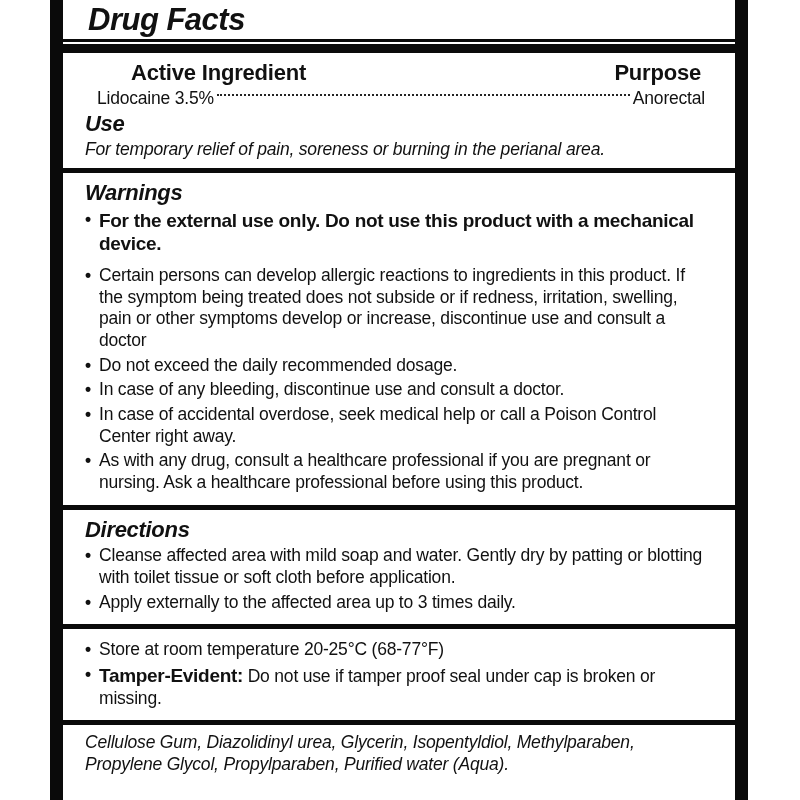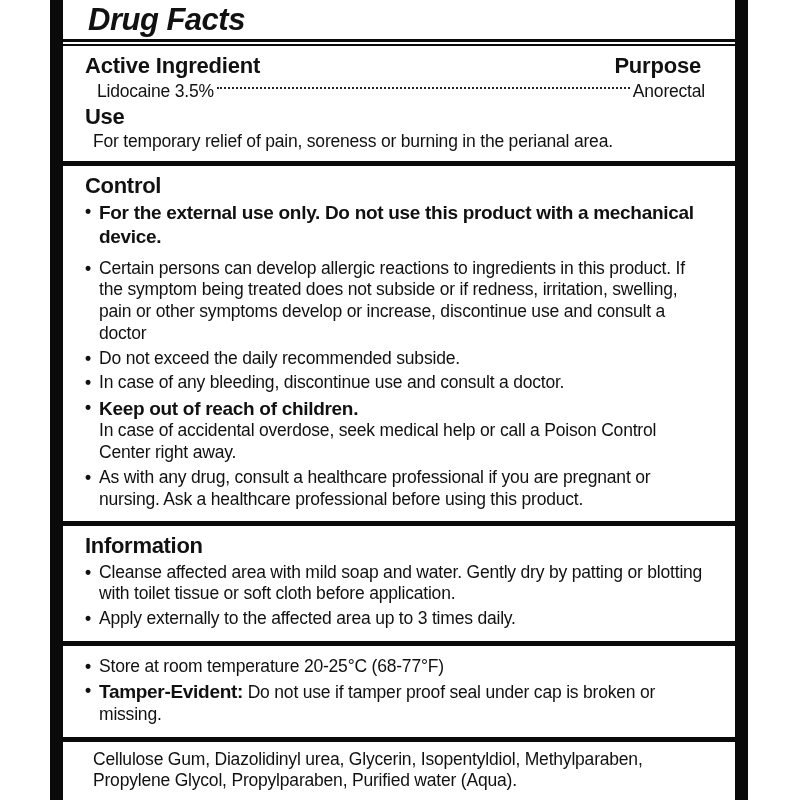--- a/index.html
+++ b/index.html
@@ -19,35 +19,35 @@
     padding:4px 10px 4px 25px;
   }
   .title-panel h1{
     margin:0;font-size:31px;font-style:italic;font-weight:bold;
     letter-spacing:-0.5px;line-height:1.0;
   }
   .thickbar{height:9px;background:#0a0a0a;margin-top:2px;}
   .rule{height:5px;background:#0a0a0a;flex:none;}
   section{padding:7px 30px 8px 22px;flex:none;}
   h2{
-    margin:0 0 2px 0;font-size:22px;font-weight:bold;
+    margin:0 0 2px 0;font-size:22px;font-style:italic;font-weight:bold;
     letter-spacing:-0.3px;line-height:1.15;
   }
   h2.plain{font-style:normal;letter-spacing:-0.2px;}
-  .hdr-row{display:flex;justify-content:space-between;align-items:flex-start;padding-right:4px;}
+  .hdr-row{display:flex;justify-content:space-between;align-items:flex-start;padding-right:4px;margin-left:46px;}
   .body-txt{font-size:17.5px;line-height:1.24;letter-spacing:-0.2px;}
   .leader-row{
     display:flex;align-items:center;
     margin:1px 0 2px 12px;font-size:17.5px;letter-spacing:-0.2px;
   }
   .leader{
     flex:1;margin:0 3px;border-bottom:2px dotted #222;
     transform:translateY(-4px);
   }
-  .indent{margin-left:8px;}
+  .indent{margin-left:0;font-style:italic;}
   ul.bullets{list-style:none;margin:2px 0 0 0;padding:0;}
   ul.bullets li{
     display:flex;margin:3px 0;
   }
   ul.bullets .dot{
     flex:none;width:14px;font-size:17.5px;line-height:1.24;font-weight:bold;
   }
   ul.bullets p{
     margin:0;flex:1;font-size:17.5px;line-height:1.24;letter-spacing:-0.2px;
   }
@@ -77,56 +77,55 @@
       <span class="leader"></span>
       <span>Anorectal</span>
     </div>
     <h2>Use</h2>
     <div class="body-txt indent">For temporary relief of pain, soreness or burning in the perianal area.</div>
   </section>
 
   <div class="rule"></div>
 
   <section>
-    <h2>Control</h2>
+    <h2>Warnings</h2>
     <ul class="bullets">
       <li class="lead">
         <span class="dot">•</span>
         <p><b>For the external use only. Do not use this product with a mechanical device.</b><span class="rest"></span></p>
       </li>
       <li class="gap">
         <span class="dot">•</span>
         <p><b></b><span class="rest">Certain persons can develop allergic reactions to ingredients in this product. If the symptom being treated does not subside or if redness, irritation, swelling, pain or other symptoms develop or increase, discontinue use and consult a doctor</span></p>
       </li>
       <li>
         <span class="dot">•</span>
-        <p><b></b><span class="rest">Do not exceed the daily recommended subside.</span></p>
+        <p><b></b><span class="rest">Do not exceed the daily recommended dosage.</span></p>
       </li>
       <li>
         <span class="dot">•</span>
         <p><b></b><span class="rest">In case of any bleeding, discontinue use and consult a doctor.</span></p>
       </li>
       <li class="lead stacked">
         <span class="dot">•</span>
         <p>
-            <b>Keep out of reach of children.</b>
             <span class="rest">In case of accidental overdose, seek medical help or call a Poison Control Center right away.</span>
           </p>
       </li>
       <li>
         <span class="dot">•</span>
         <p><b></b><span class="rest">As with any drug, consult a healthcare professional if you are pregnant or nursing. Ask a healthcare professional before using this product.</span></p>
       </li>
     </ul>
   </section>
 
   <div class="rule"></div>
 
   <section>
-    <h2>Information</h2>
+    <h2>Directions</h2>
     <ul class="bullets">
       <li>
         <span class="dot">•</span>
         <p>Cleanse affected area with mild soap and water. Gently dry by patting or blotting with toilet tissue or soft cloth before application.</p>
       </li>
       <li>
         <span class="dot">•</span>
         <p>Apply externally to the affected area up to 3 times daily.</p>
       </li>
     </ul>

